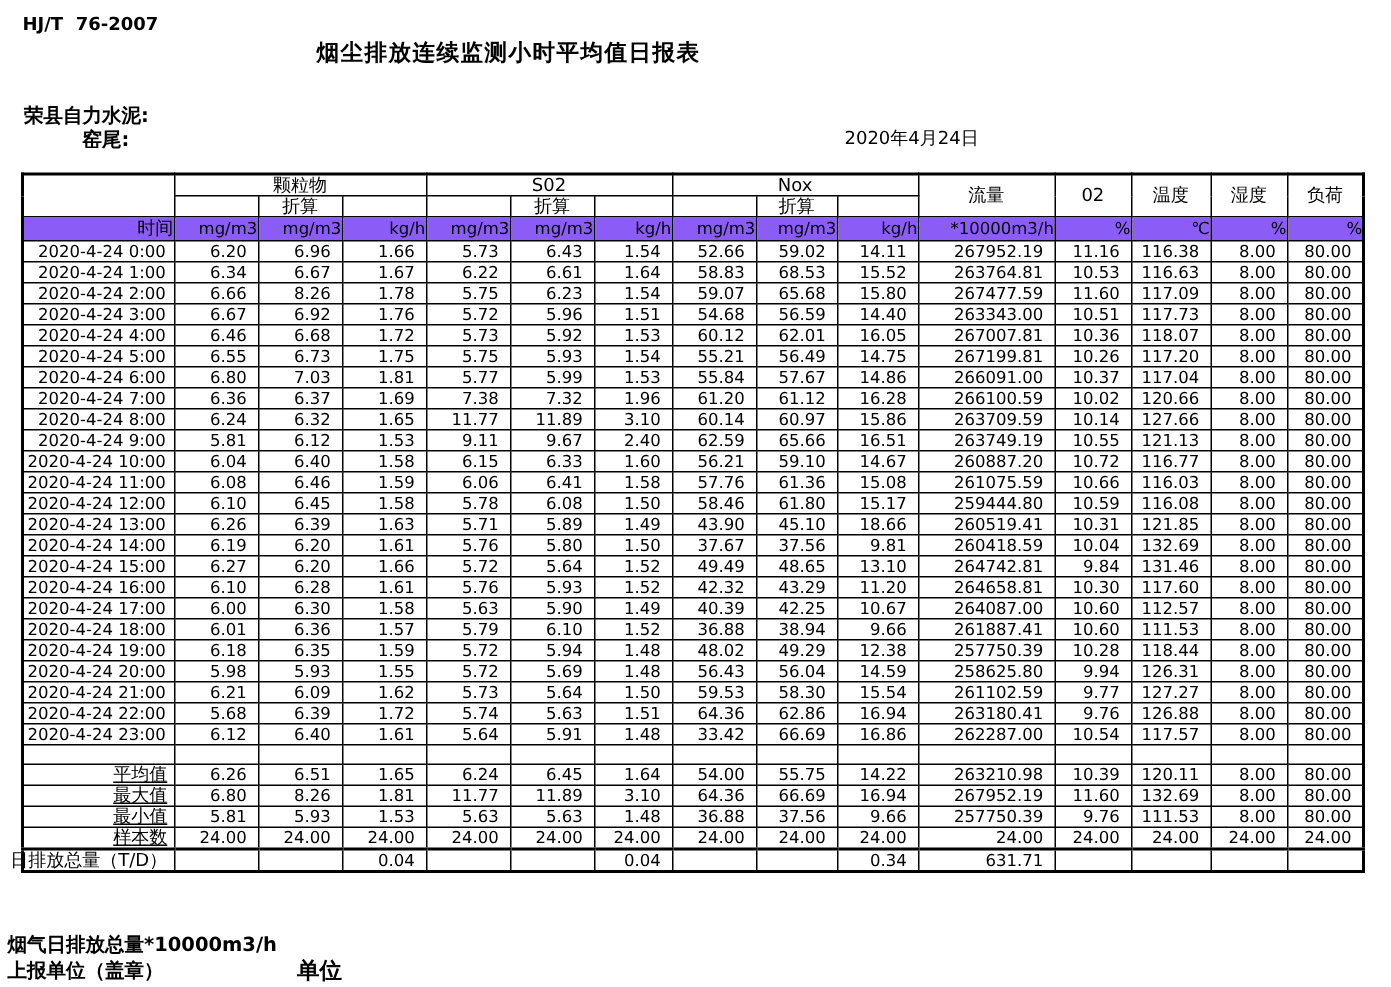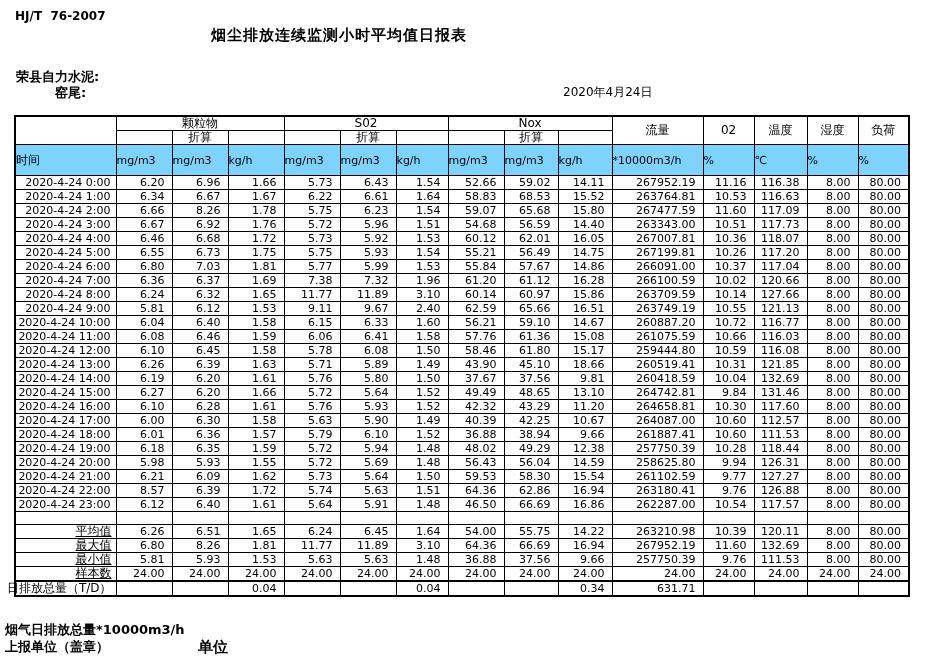--- a/index.html
+++ b/index.html
@@ -27,24 +27,24 @@
   .report-table td {
     border:1px solid #000;
     font-size:11px;
     height:14px;
     line-height:13px;
     overflow:hidden;
     white-space:nowrap;
   }
   .hrow1 td, .hrow2 td { text-align:center; font-size:12px; height:13px; }
   .unit-row td {
-    background:#7dd3fc;
-    text-align:left;
+    background:#8b5cf6;
+    text-align:right;
     font-size:11px;
-    height:31px;
+    height:16px;
   }
   .unit-row td.time-head { font-size:12px; }
   .time-cell { text-align:right; padding-right:5px; white-space:pre; }
   .num-cell { text-align:right; padding-right:7px; }
   .summary-row .time-cell { font-size:12px; padding-right:4px;text-decoration:underline; }
   .blank-row td { height:13px; }
   .total-row td { border-top:2px solid #000; }
   .total-row .total-label { position:relative; overflow:visible; }
   .total-row .total-label span {
     position:absolute; right:4px; bottom:0;
@@ -493,21 +493,21 @@
         <td class="num-cell">58.30</td>
         <td class="num-cell">15.54</td>
         <td class="num-cell">261102.59</td>
         <td class="num-cell">9.77</td>
         <td class="num-cell">127.27</td>
         <td class="num-cell">8.00</td>
         <td class="num-cell">80.00</td>
       </tr>
       <tr class="data-row">
         <td class="time-cell">2020-4-24 22:00</td>
-        <td class="num-cell">8.57</td>
+        <td class="num-cell">5.68</td>
         <td class="num-cell">6.39</td>
         <td class="num-cell">1.72</td>
         <td class="num-cell">5.74</td>
         <td class="num-cell">5.63</td>
         <td class="num-cell">1.51</td>
         <td class="num-cell">64.36</td>
         <td class="num-cell">62.86</td>
         <td class="num-cell">16.94</td>
         <td class="num-cell">263180.41</td>
         <td class="num-cell">9.76</td>
@@ -516,21 +516,21 @@
         <td class="num-cell">80.00</td>
       </tr>
       <tr class="data-row">
         <td class="time-cell">2020-4-24 23:00</td>
         <td class="num-cell">6.12</td>
         <td class="num-cell">6.40</td>
         <td class="num-cell">1.61</td>
         <td class="num-cell">5.64</td>
         <td class="num-cell">5.91</td>
         <td class="num-cell">1.48</td>
-        <td class="num-cell">46.50</td>
+        <td class="num-cell">33.42</td>
         <td class="num-cell">66.69</td>
         <td class="num-cell">16.86</td>
         <td class="num-cell">262287.00</td>
         <td class="num-cell">10.54</td>
         <td class="num-cell">117.57</td>
         <td class="num-cell">8.00</td>
         <td class="num-cell">80.00</td>
       </tr>
       <tr class="blank-row">
         <td class="time-cell"></td>

